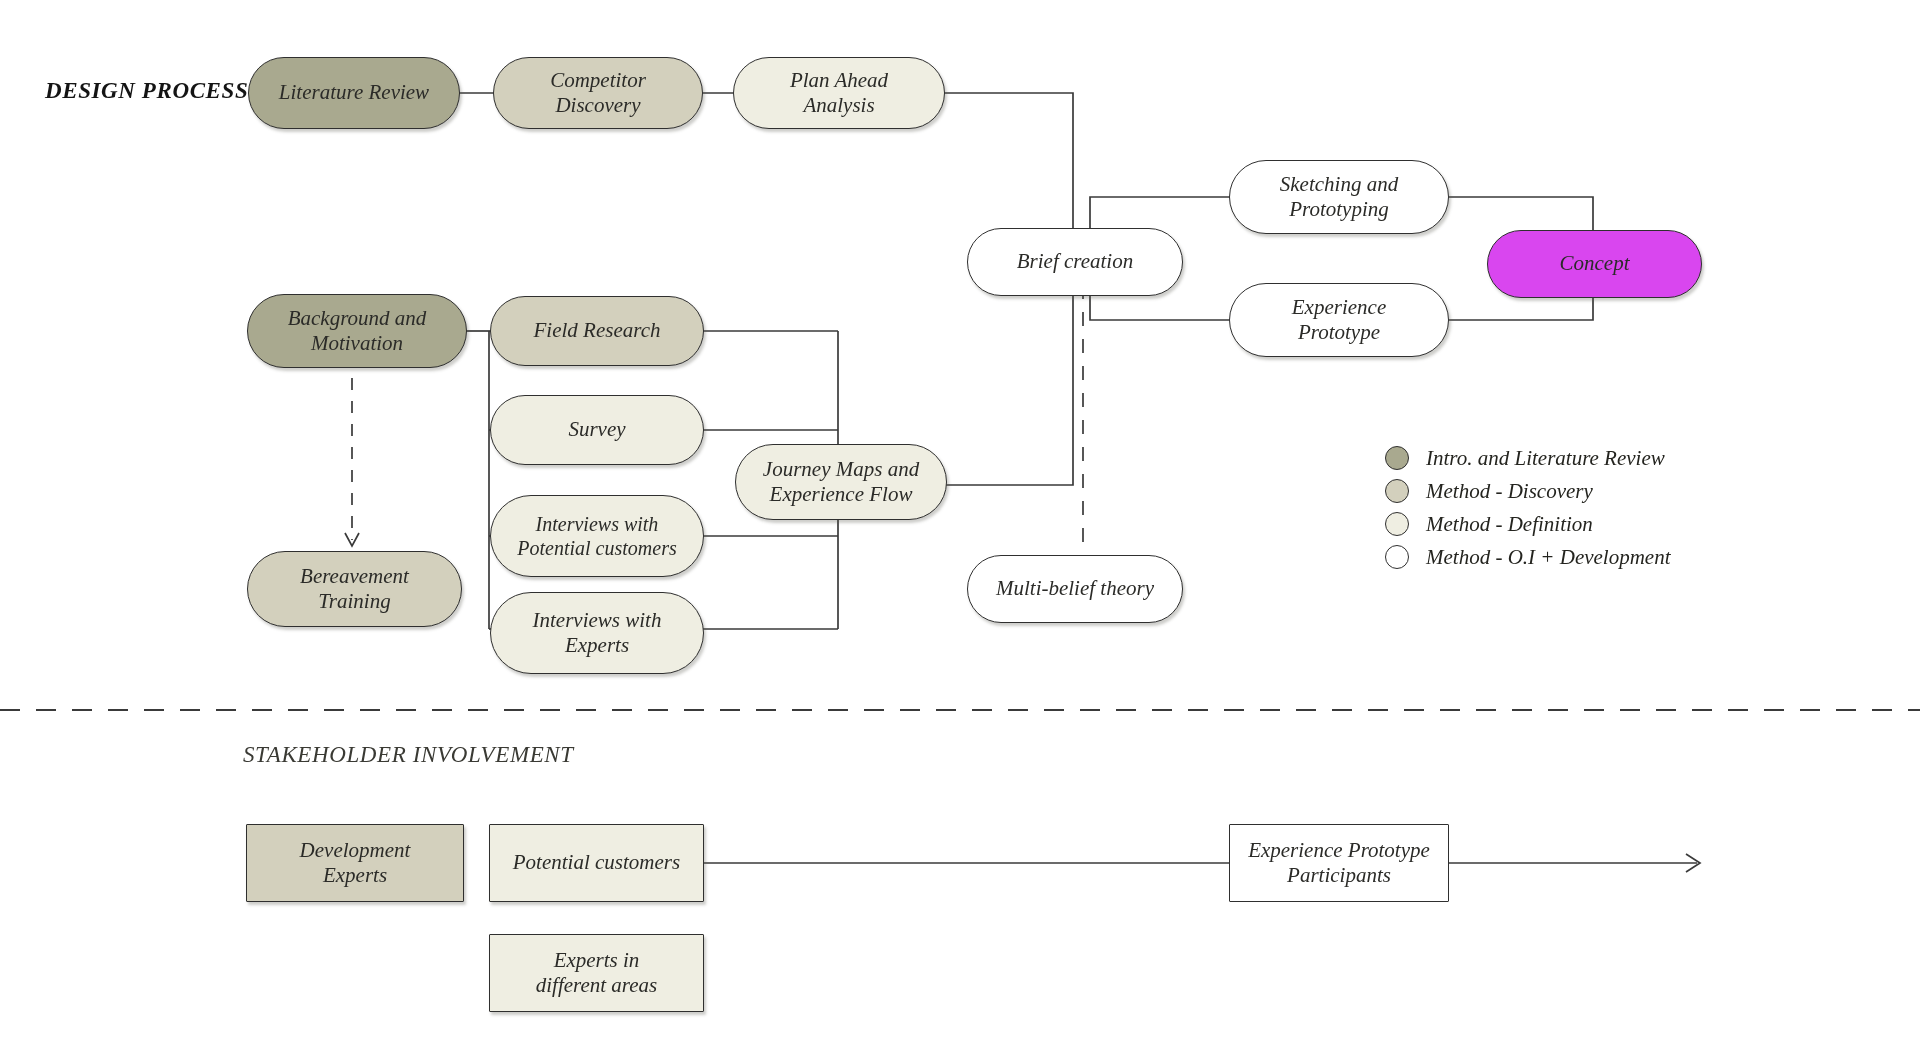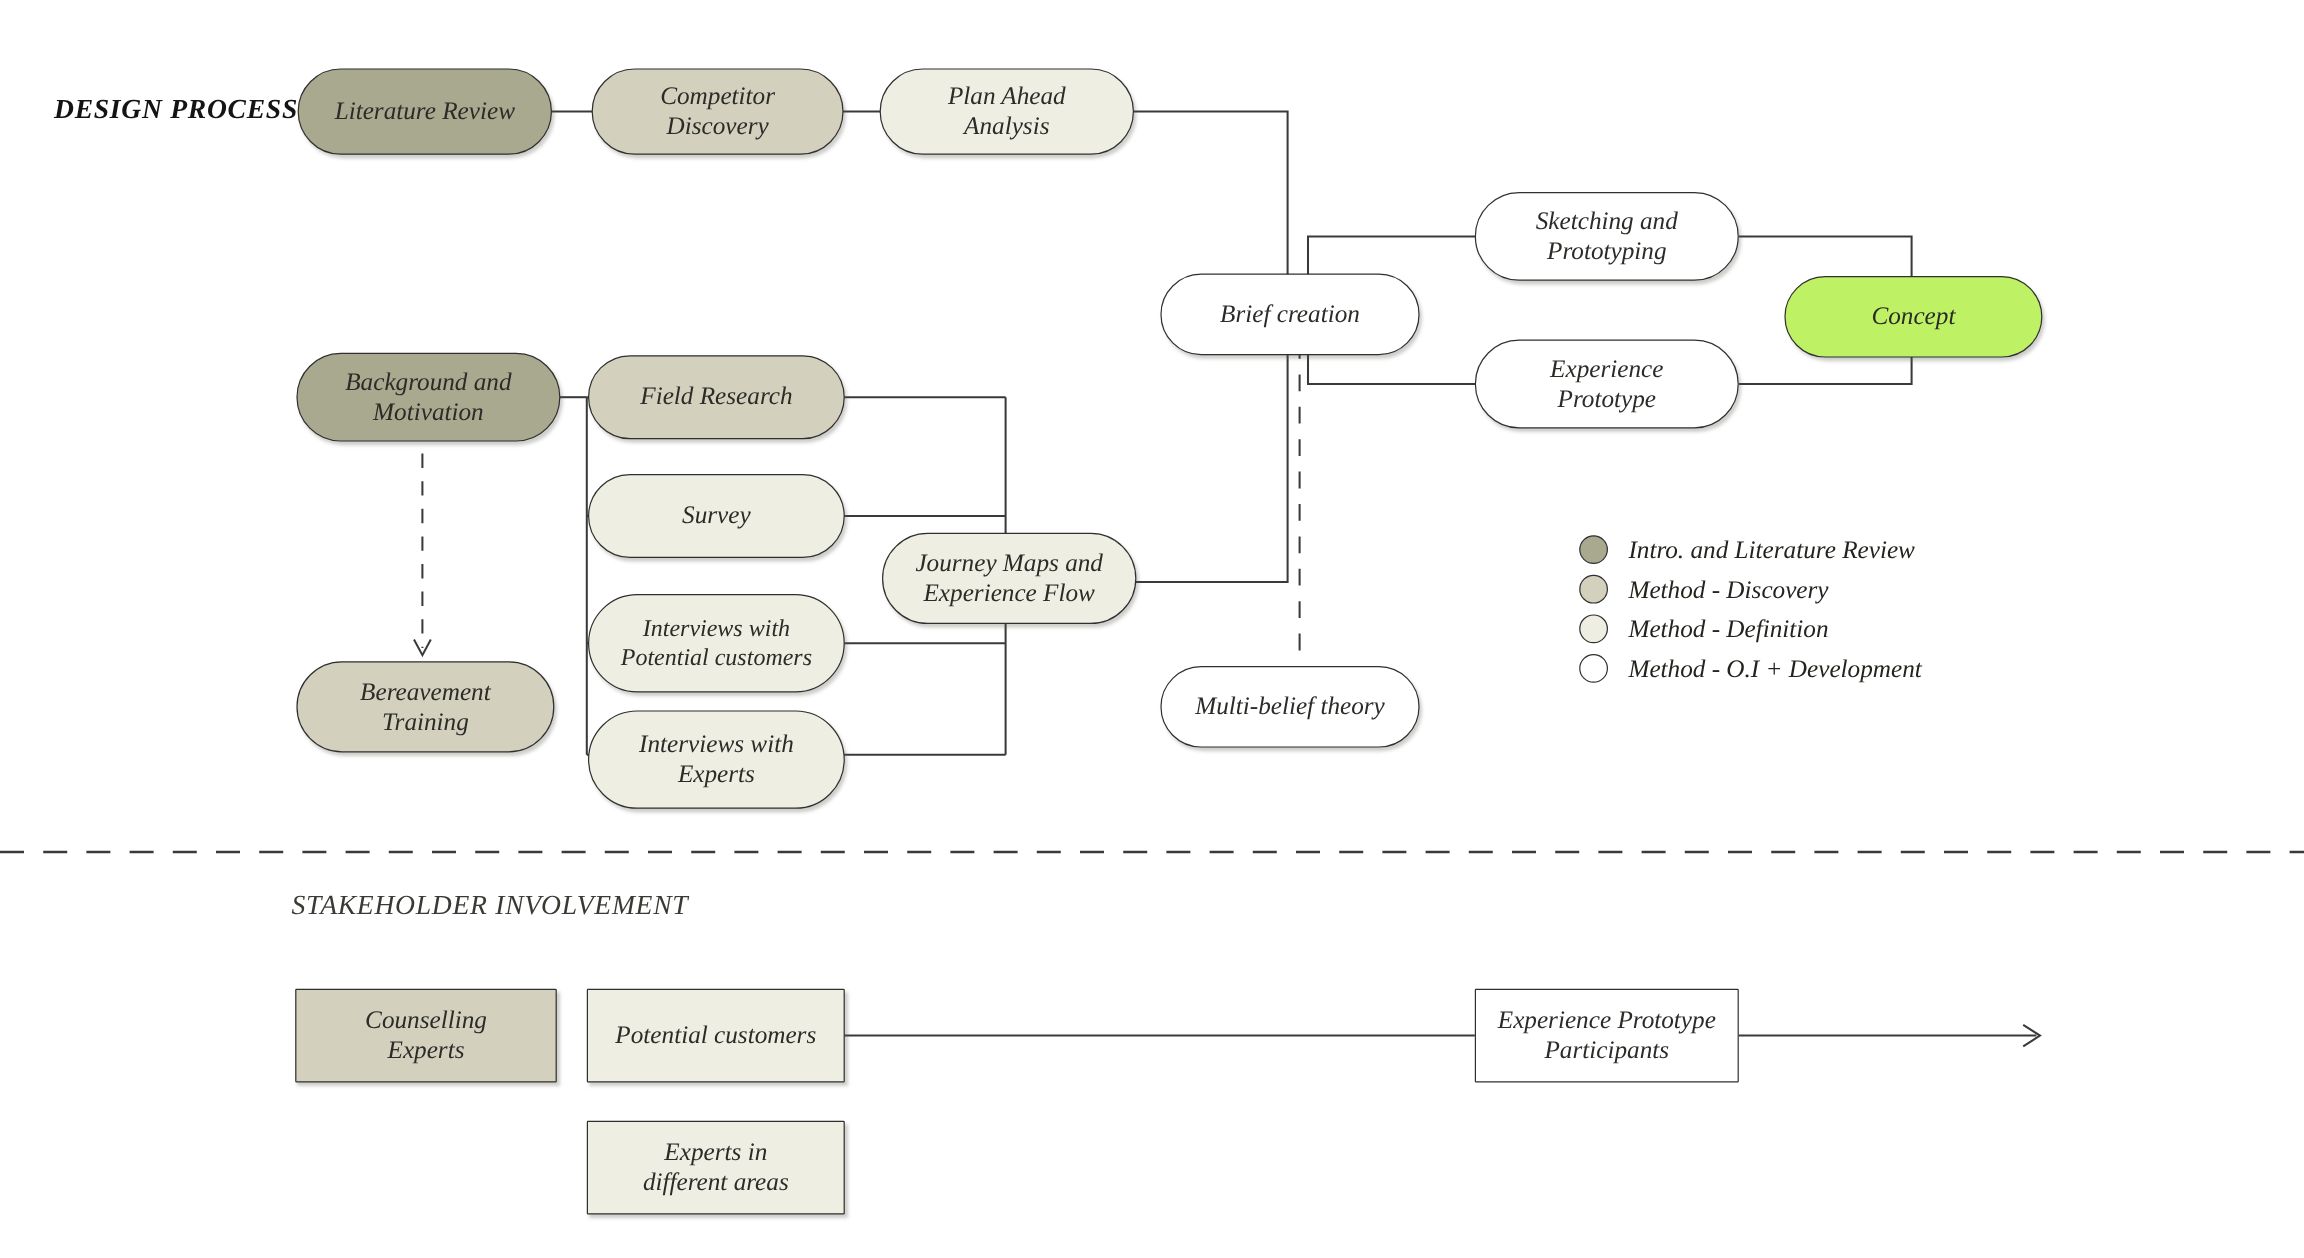--- a/index.html
+++ b/index.html
@@ -194,45 +194,45 @@
   <div class="node pill" style="left:1229px; top:160px; width:220px; height:74px; background:#ffffff; font-size:21px; white-space:pre-line;">
     <span>Sketching and
 Prototyping</span>
   </div>
 
   <div class="node pill" style="left:1229px; top:283px; width:220px; height:74px; background:#ffffff; font-size:21px; white-space:pre-line;font-style:italic;">
     <span>Experience
 Prototype</span>
   </div>
 
-  <div class="node pill" style="left:1487px; top:230px; width:215px; height:68px; background:#bef264; font-size:21px;">
+  <div class="node pill" style="left:1487px; top:230px; width:215px; height:68px; background:#d946ef; font-size:21px;">
     <span>Concept</span>
   </div>
 
-  <div class="legend" style="left:1316px; top:442px;">
+  <div class="legend" style="left:1385px; top:442px;">
     <div class="legend-row">
       <span class="legend-swatch" style="background:#a9a98f;"></span>
       <span class="legend-text">Intro. and Literature Review</span>
     </div>
     <div class="legend-row">
       <span class="legend-swatch" style="background:#d3d0bd;"></span>
       <span class="legend-text">Method - Discovery</span>
     </div>
     <div class="legend-row">
       <span class="legend-swatch" style="background:#efeee2;"></span>
       <span class="legend-text">Method - Definition</span>
     </div>
     <div class="legend-row">
       <span class="legend-swatch" style="background:#ffffff;"></span>
       <span class="legend-text">Method - O.I + Development</span>
     </div>
   </div>
 
   <div class="node rect" style="left:246px; top:824px; width:218px; height:78px; background:#d3d0bd; font-size:21px; white-space:pre-line;">
-    <span>Counselling
+    <span>Development
 Experts</span>
   </div>
 
   <div class="node rect" style="left:489px; top:824px; width:215px; height:78px; background:#efeee2; font-size:21px;">
     <span>Potential customers</span>
   </div>
 
   <div class="node rect" style="left:489px; top:934px; width:215px; height:78px; background:#efeee2; font-size:21px; white-space:pre-line;">
     <span>Experts in
 different areas</span>

